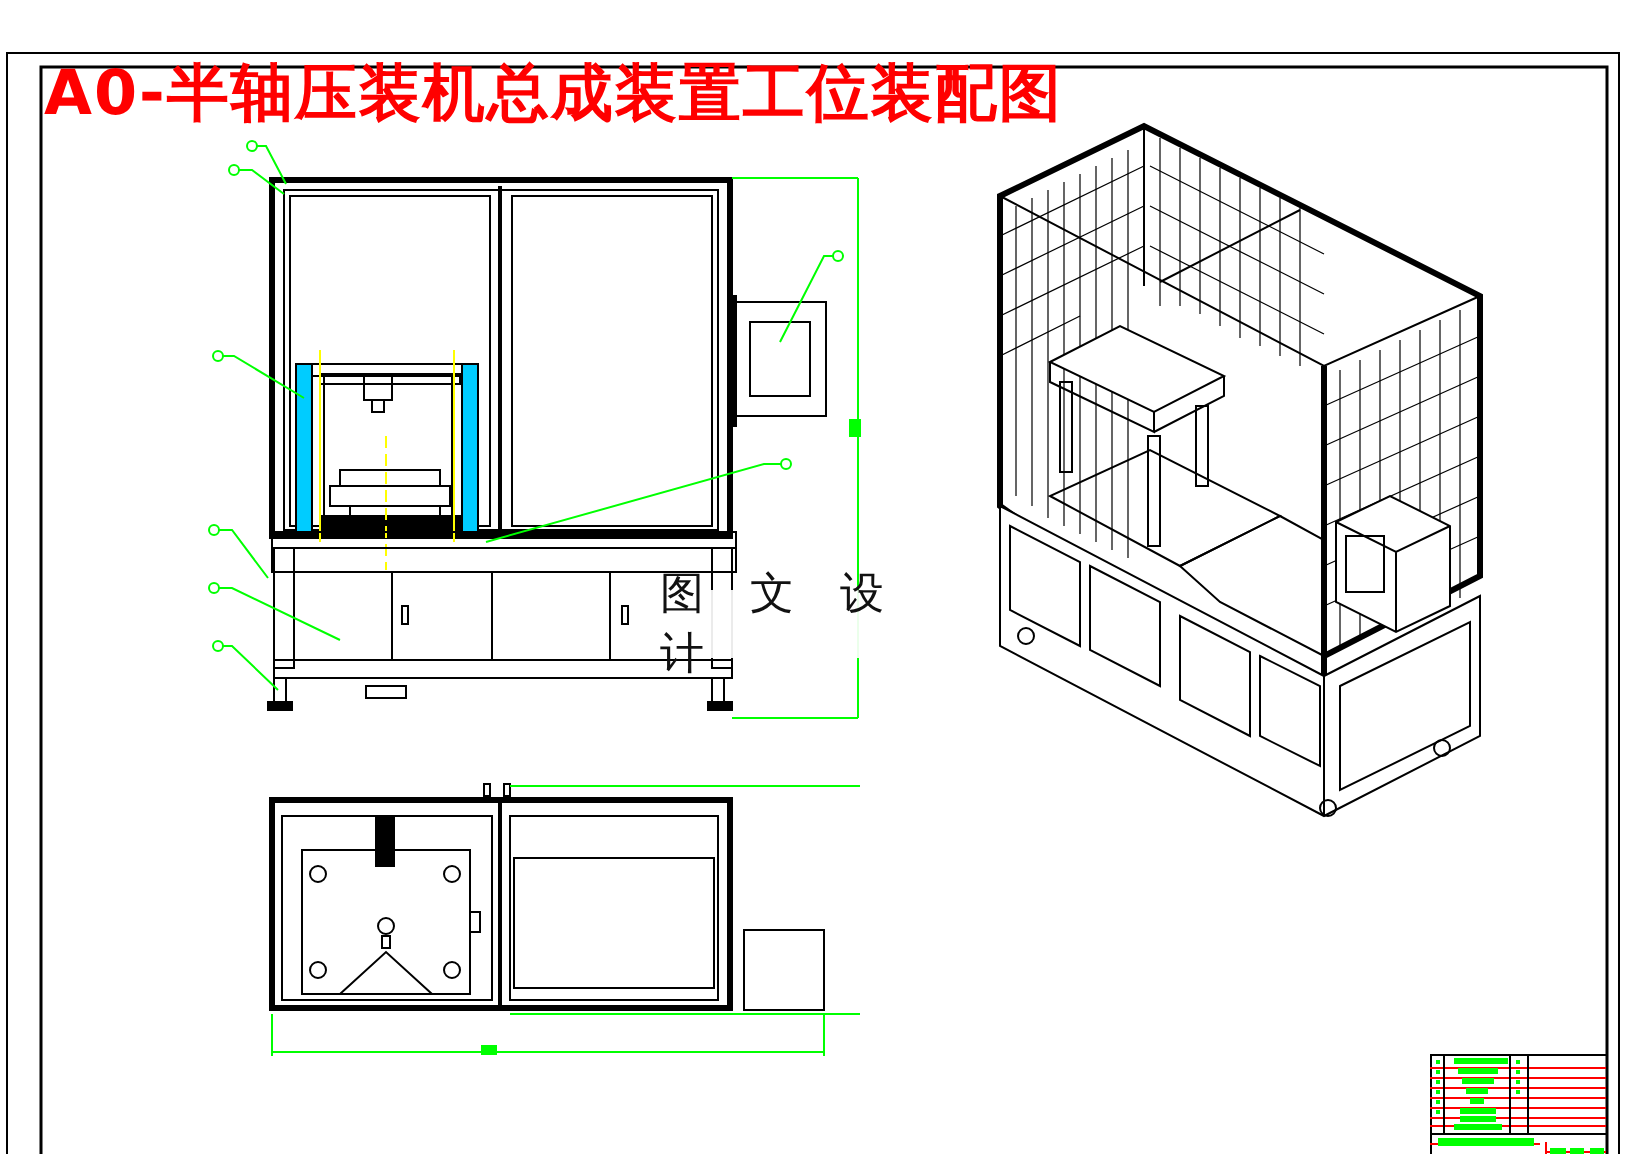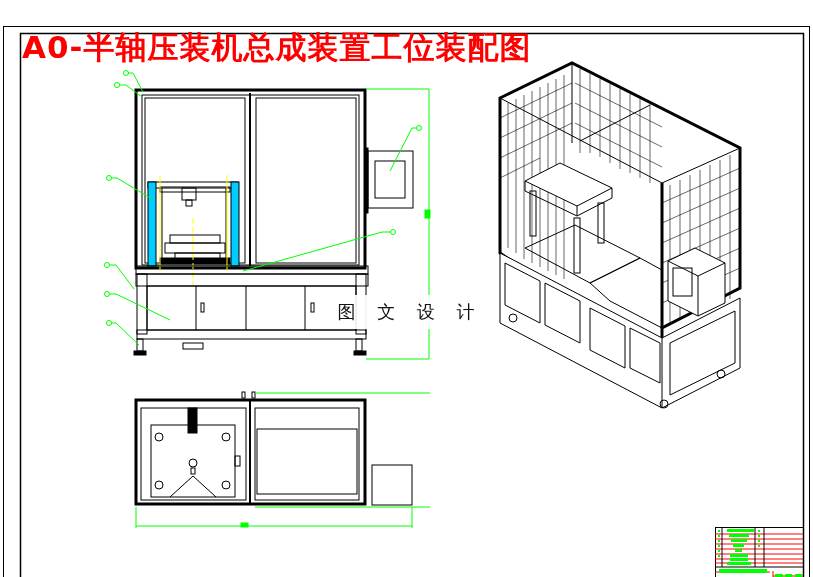--- a/index.html
+++ b/index.html
@@ -1,19 +1,19 @@
 <!DOCTYPE html>
 <html><head>
 <meta charset="utf-8">
 <style>
   html,body{margin:0;padding:0;background:#fff;}
   body{width:813px;height:577px;position:relative;overflow:hidden;font-family:"DejaVu Sans",sans-serif;}
   #sheet{position:absolute;left:0;top:0;width:813px;height:421px;margin-top:23px;}
   .title{position:absolute;left:22px;top:6px;color:#ff0000;font-family:"DejaVu Sans",sans-serif;font-size:31px;font-weight:bold;letter-spacing:1px;white-space:nowrap;line-height:36px;}
-  .watermark{position:absolute;left:330px;top:272px;width:160px;height:34px;background:rgba(255,255,255,0.92);display:flex;align-items:center;justify-content:center;font-family:"DejaVu Serif",serif;font-size:18px;letter-spacing:8px;color:#111;}
+  .watermark{position:absolute;left:330px;top:272px;width:160px;height:34px;background:rgba(255,255,255,0.92);display:flex;align-items:center;justify-content:center;font-family:"DejaVu Serif",serif;font-size:22px;letter-spacing:8px;color:#111;}
 </style>
 </head>
 <body>
 
 <div id="sheet">
 <svg width="813" height="577" viewBox="0 0 813 577" xmlns="http://www.w3.org/2000/svg">
 
   <rect x="3.5" y="3.5" width="806" height="569" fill="none" stroke="#000" stroke-width="1"></rect>
   <rect x="20.5" y="10.5" width="783" height="556" fill="none" stroke="#000" stroke-width="1.5"></rect>
 

